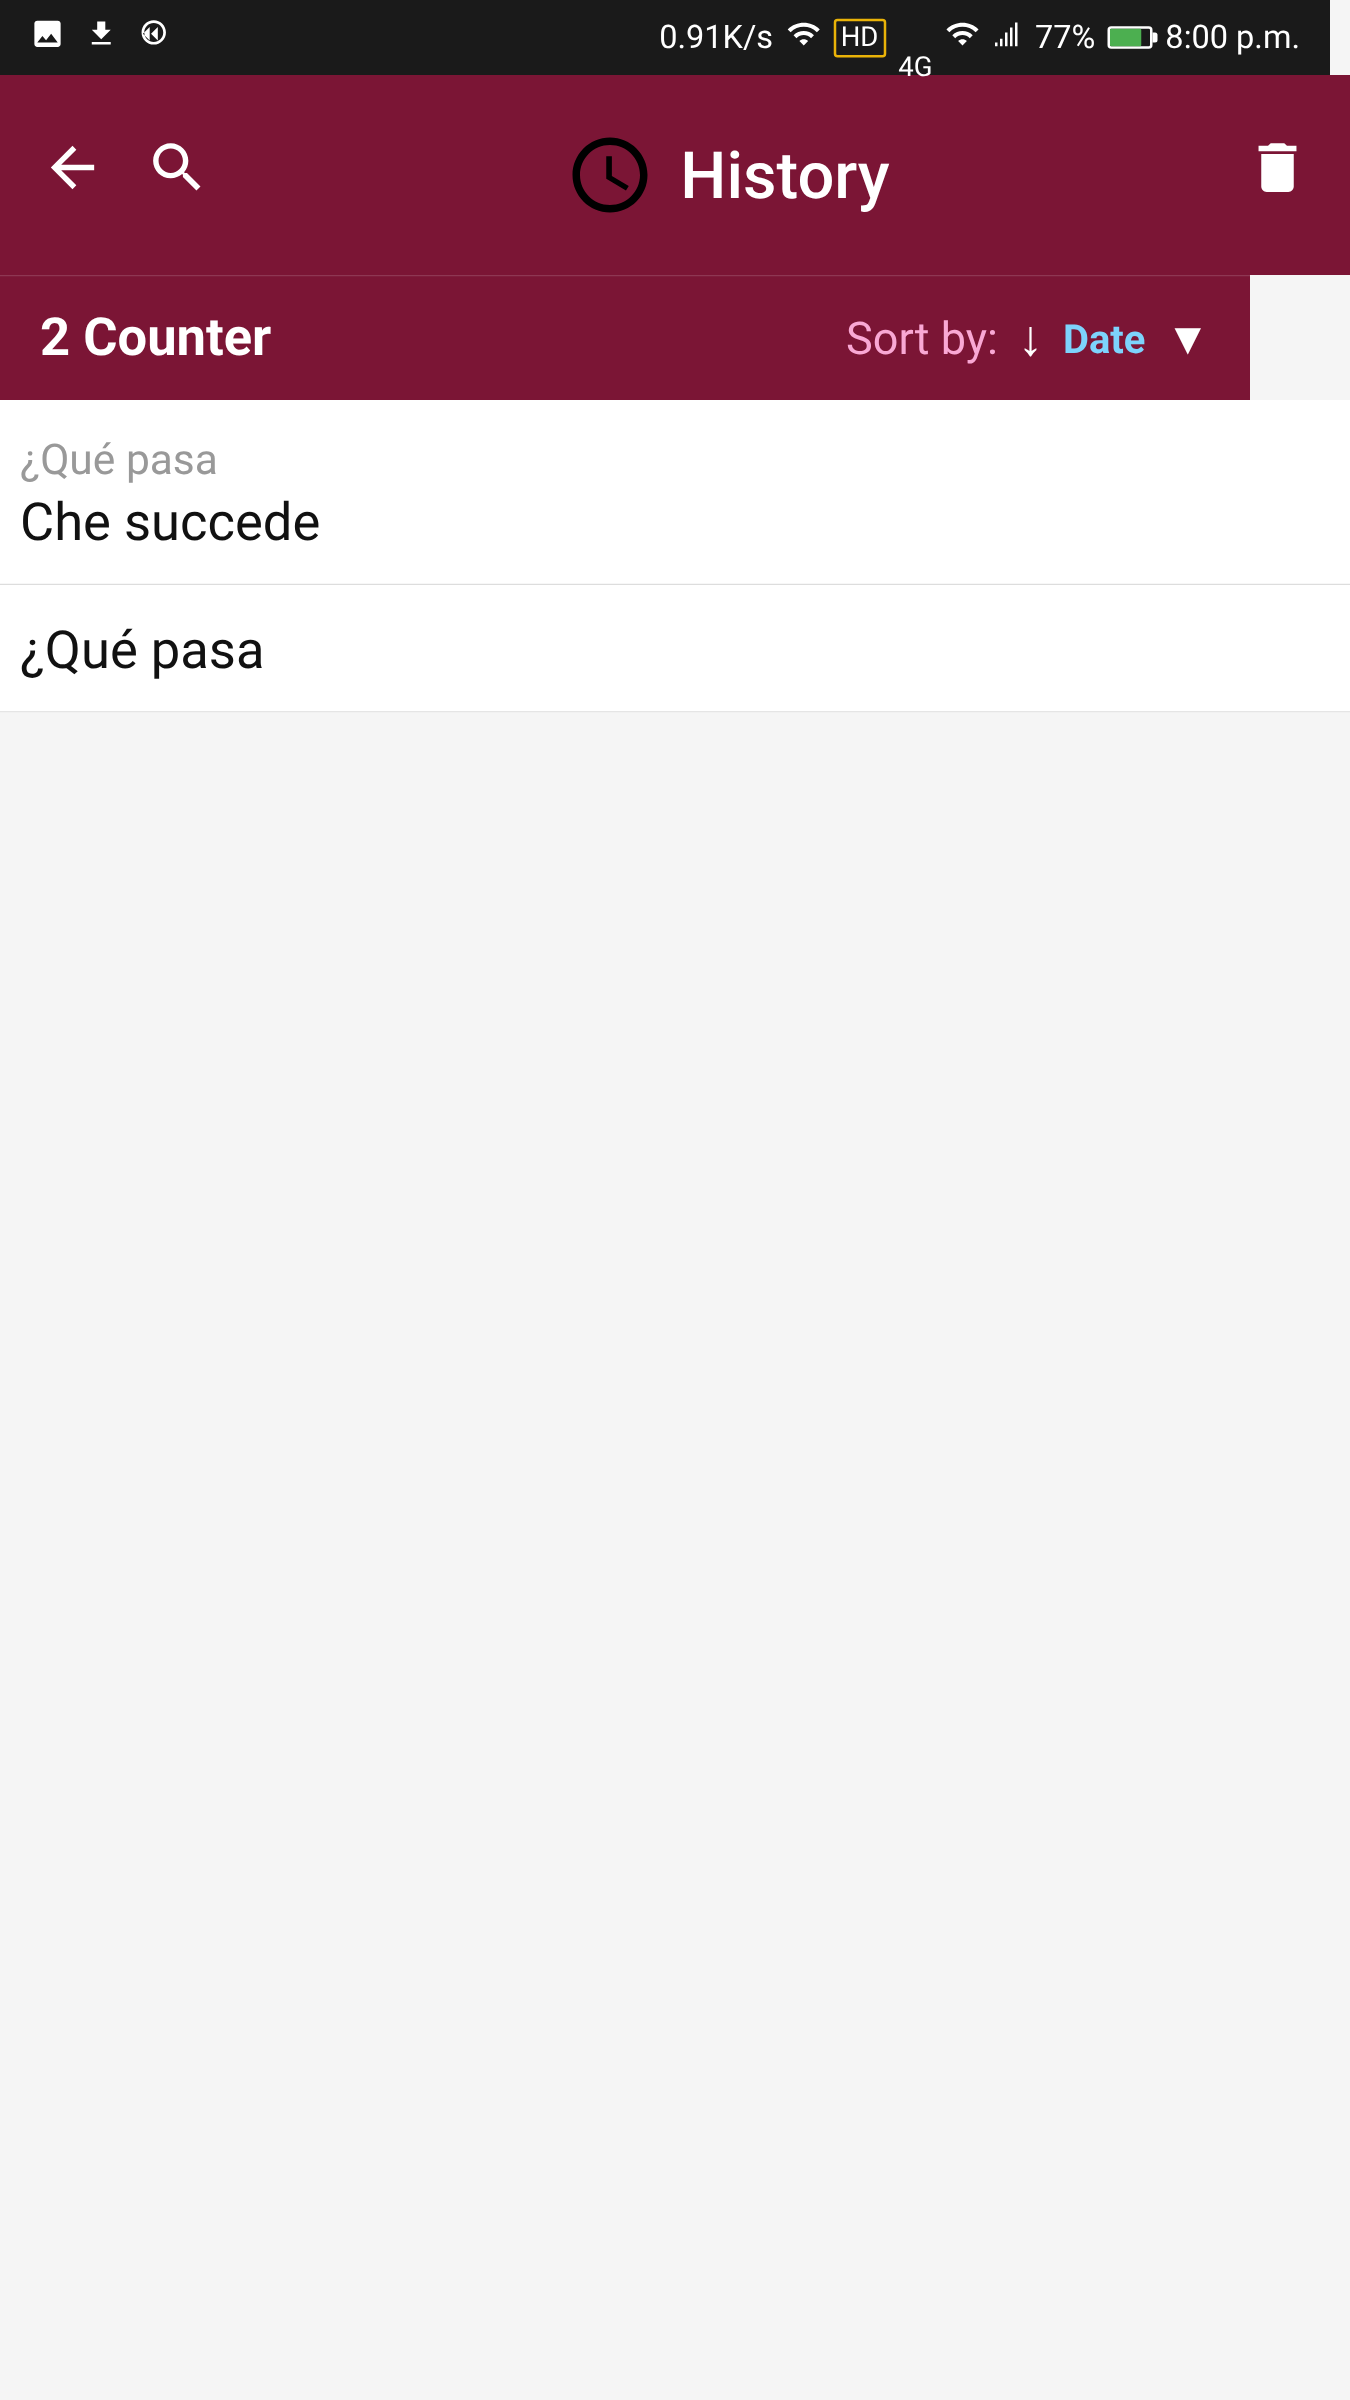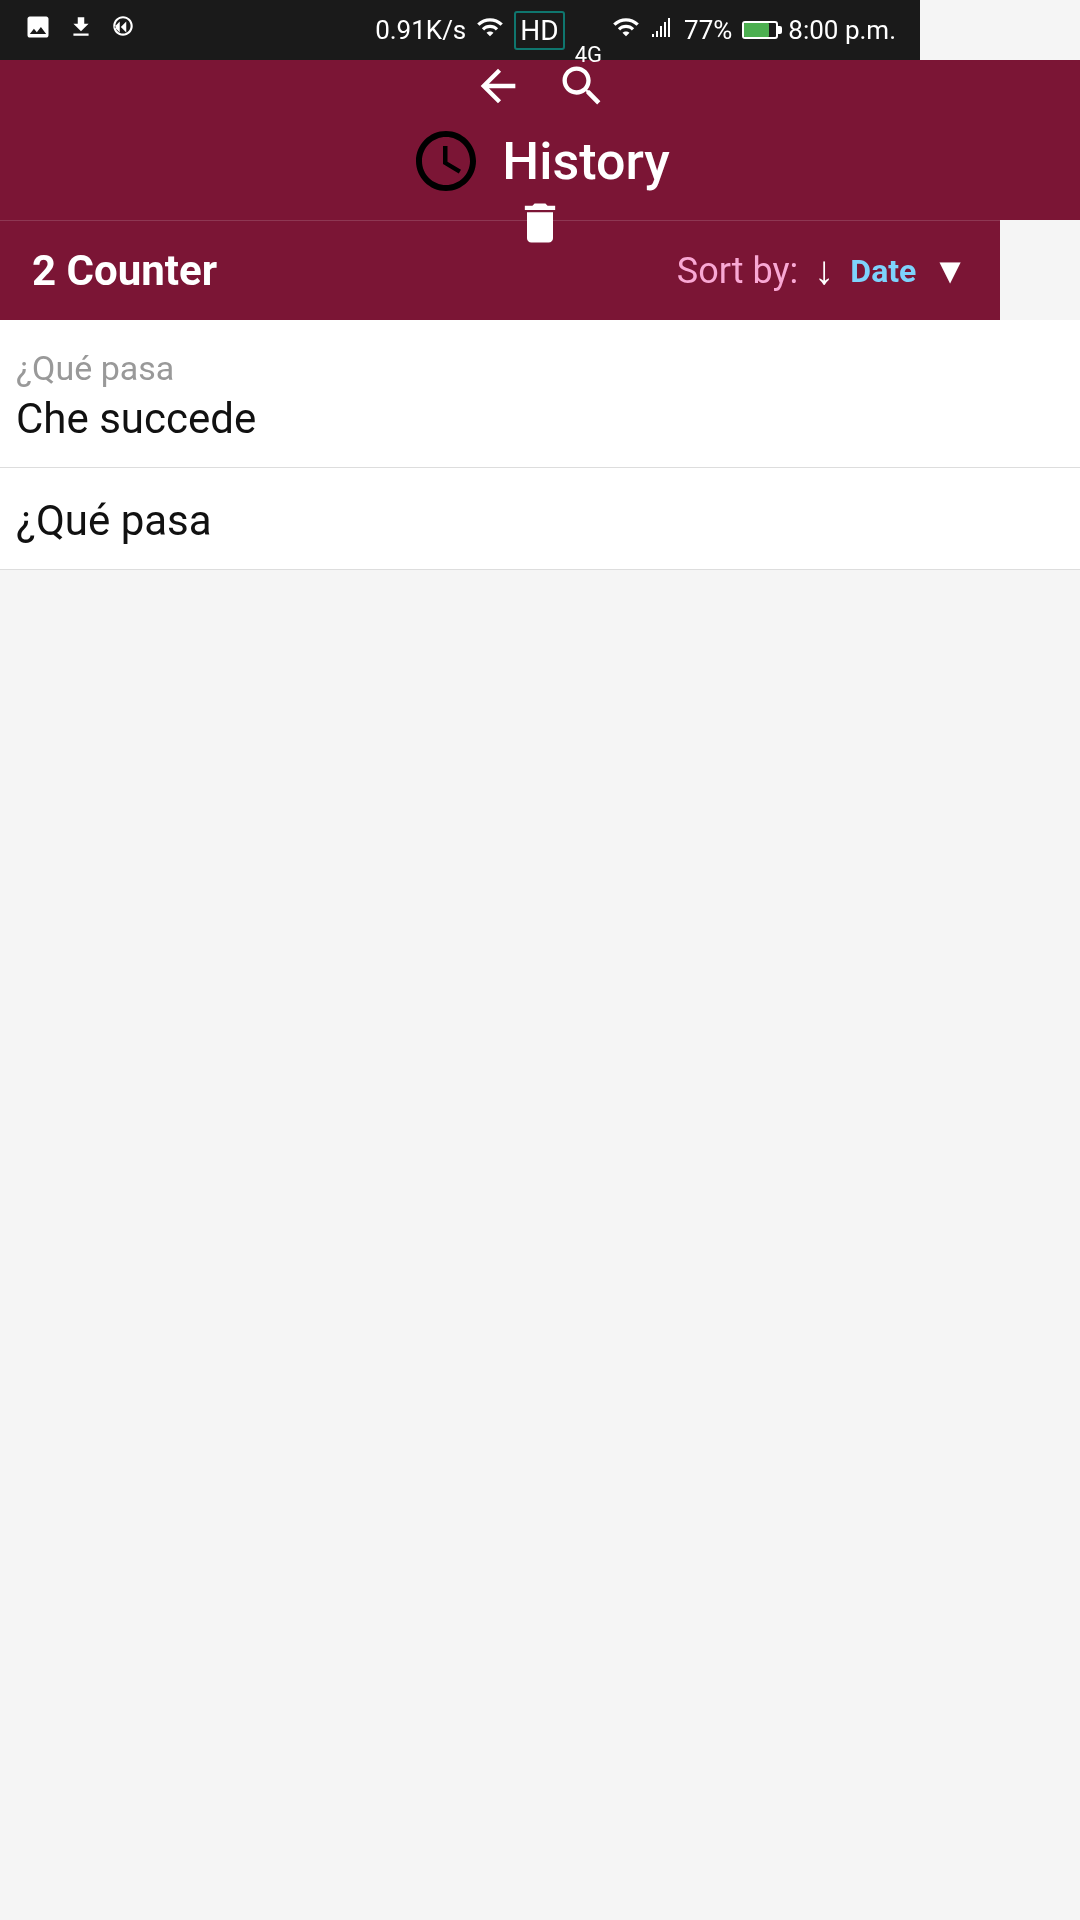--- a/index.html
+++ b/index.html
@@ -12,21 +12,21 @@
     body {
       width: 1080px;
       min-height: 1920px;
       background: #f5f5f5;
       font-family: 'Roboto', Arial, sans-serif;
       overflow-x: hidden;
     }
 
     
     .status-bar {
-      width: 920px;
+      width: 1064px;
       height: 60px;
       background: #1a1a1a;
       display: flex;
       align-items: center;
       justify-content: space-between;
       padding: 0 24px;
       color: white;
       font-size: 26px;
     }
 
@@ -73,21 +73,20 @@
 
     
     .app-bar {
       width: 1080px;
       height: 160px;
       background: #7b1535;
       display: flex;
       align-items: center;
       padding: 0 32px;
       justify-content: space-between;
-      flex-direction: column;
     }
 
     .app-bar-left {
       display: flex;
       align-items: center;
       gap: 32px;
     }
 
     .app-bar-center {
       display: flex;
@@ -231,21 +230,21 @@
         </svg>
     </span>
   </div>
   <div class="status-right">
     <span>0.91K/s</span>
     <span>
       <svg width="28" height="28" viewBox="0 0 24 24" fill="white">
           <path d="M1 9l2 2c4.97-4.97 13.03-4.97 18 0l2-2C16.93 2.93 7.08 2.93 1 9zm8 8l3 3 3-3c-1.65-1.66-4.34-1.66-6 0zm-4-4l2 2c2.76-2.76 7.24-2.76 10 0l2-2C15.14 9.14 8.87 9.14 5 13z"></path>
         </svg>
     </span>
-    <span style="font-size:28px;border:2px solid #0f766e;padding:1px 4px;border-radius:3px;">HD</span>
+    <span style="font-size:22px;border:2px solid #eab308;padding:1px 4px;border-radius:3px;">HD</span>
     <span style="font-size:22px;margin-top:48px;">4G</span>
     <span>
       <svg width="28" height="28" viewBox="0 0 24 24" fill="white">
           <path d="M1 9l2 2c4.97-4.97 13.03-4.97 18 0l2-2C16.93 2.93 7.08 2.93 1 9zm8 8l3 3 3-3c-1.65-1.66-4.34-1.66-6 0zm-4-4l2 2c2.76-2.76 7.24-2.76 10 0l2-2C15.14 9.14 8.87 9.14 5 13z"></path>
         </svg>
     </span>
     <span>
       <svg width="24" height="24" viewBox="0 0 24 24" fill="white">
           <path d="M2 22h2v-3H2v3zm4 0h2v-6H6v6zm4 0h2V11h-2v11zm4 0h2V7h-2v15zm4-19v19h2V3h-2z"></path>
         </svg>

